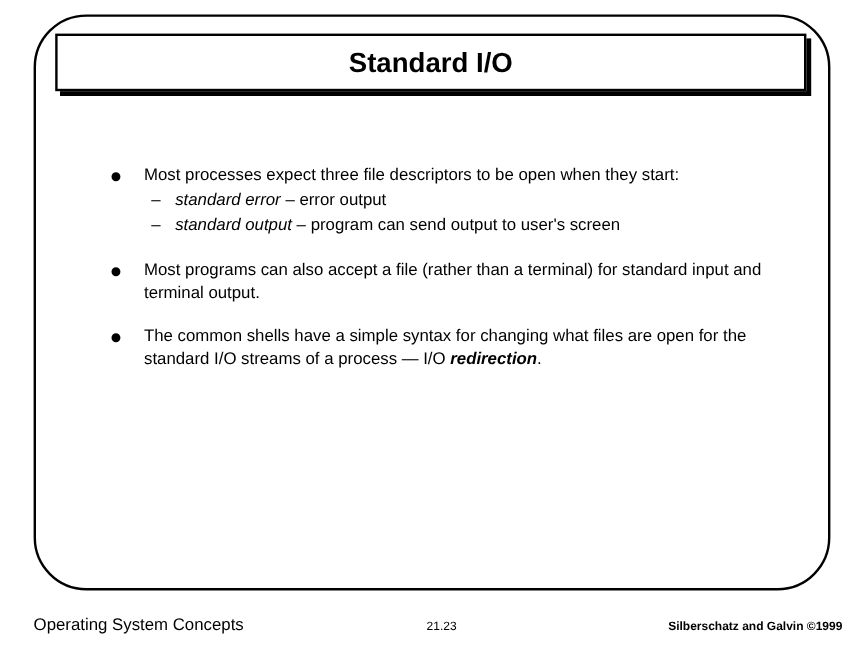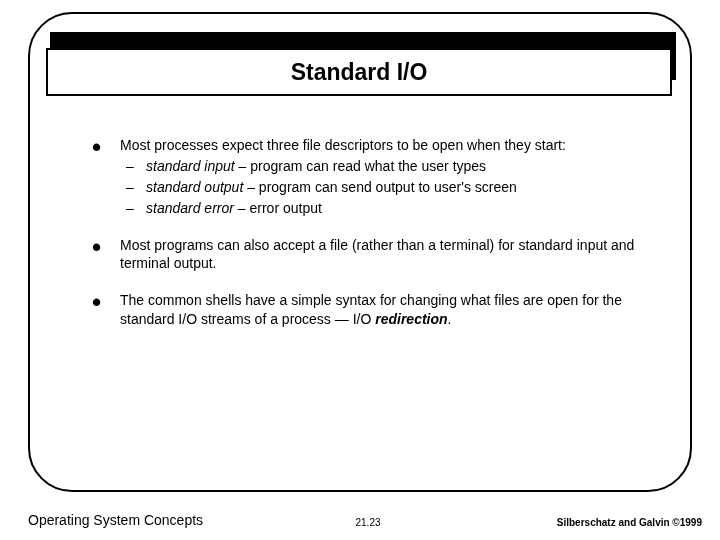--- a/index.html
+++ b/index.html
@@ -34,21 +34,20 @@
     left: 46px;
     top: 28px;
     width: 626px;
     height: 48px;
     background: #fff;
     border: 2px solid #000;
     text-align: center;
     line-height: 44px;
     font-size: 23px;
     font-weight: bold;
-    margin-top: 20px;
   }
   .content {
     position: absolute;
     left: 92px;
     top: 136px;
     width: 560px;
     font-size: 14px;
     line-height: 1.35;
     color: #000;
   }
@@ -106,27 +105,24 @@
 
 <div class="slide-frame"></div>
 <div class="title-box-shadow"></div>
 <div class="title-box">Standard I/O</div>
 
 <div class="content">
 
   <div class="bullet">
     <span>Most processes expect three file descriptors to be open when they start:</span>
     <div class="sub">
-      <span class="i">standard input</span><span> – program can read what the user types</span>
+      <span class="i">standard error</span><span> – error output</span>
     </div>
     <div class="sub">
       <span class="i">standard output</span><span> – program can send output to user's screen</span>
-    </div>
-    <div class="sub">
-      <span class="i">standard error</span><span> – error output</span>
     </div>
   </div>
 
   <div class="bullet">
     <span>Most programs can also accept a file (rather than a terminal) for standard input and terminal output.</span>
   </div>
 
   <div class="bullet">
     <span>The common shells have a simple syntax for changing what files are open for the standard I/O streams of a process — I/O </span><span class="i b">redirection</span><span>.</span>
   </div>

